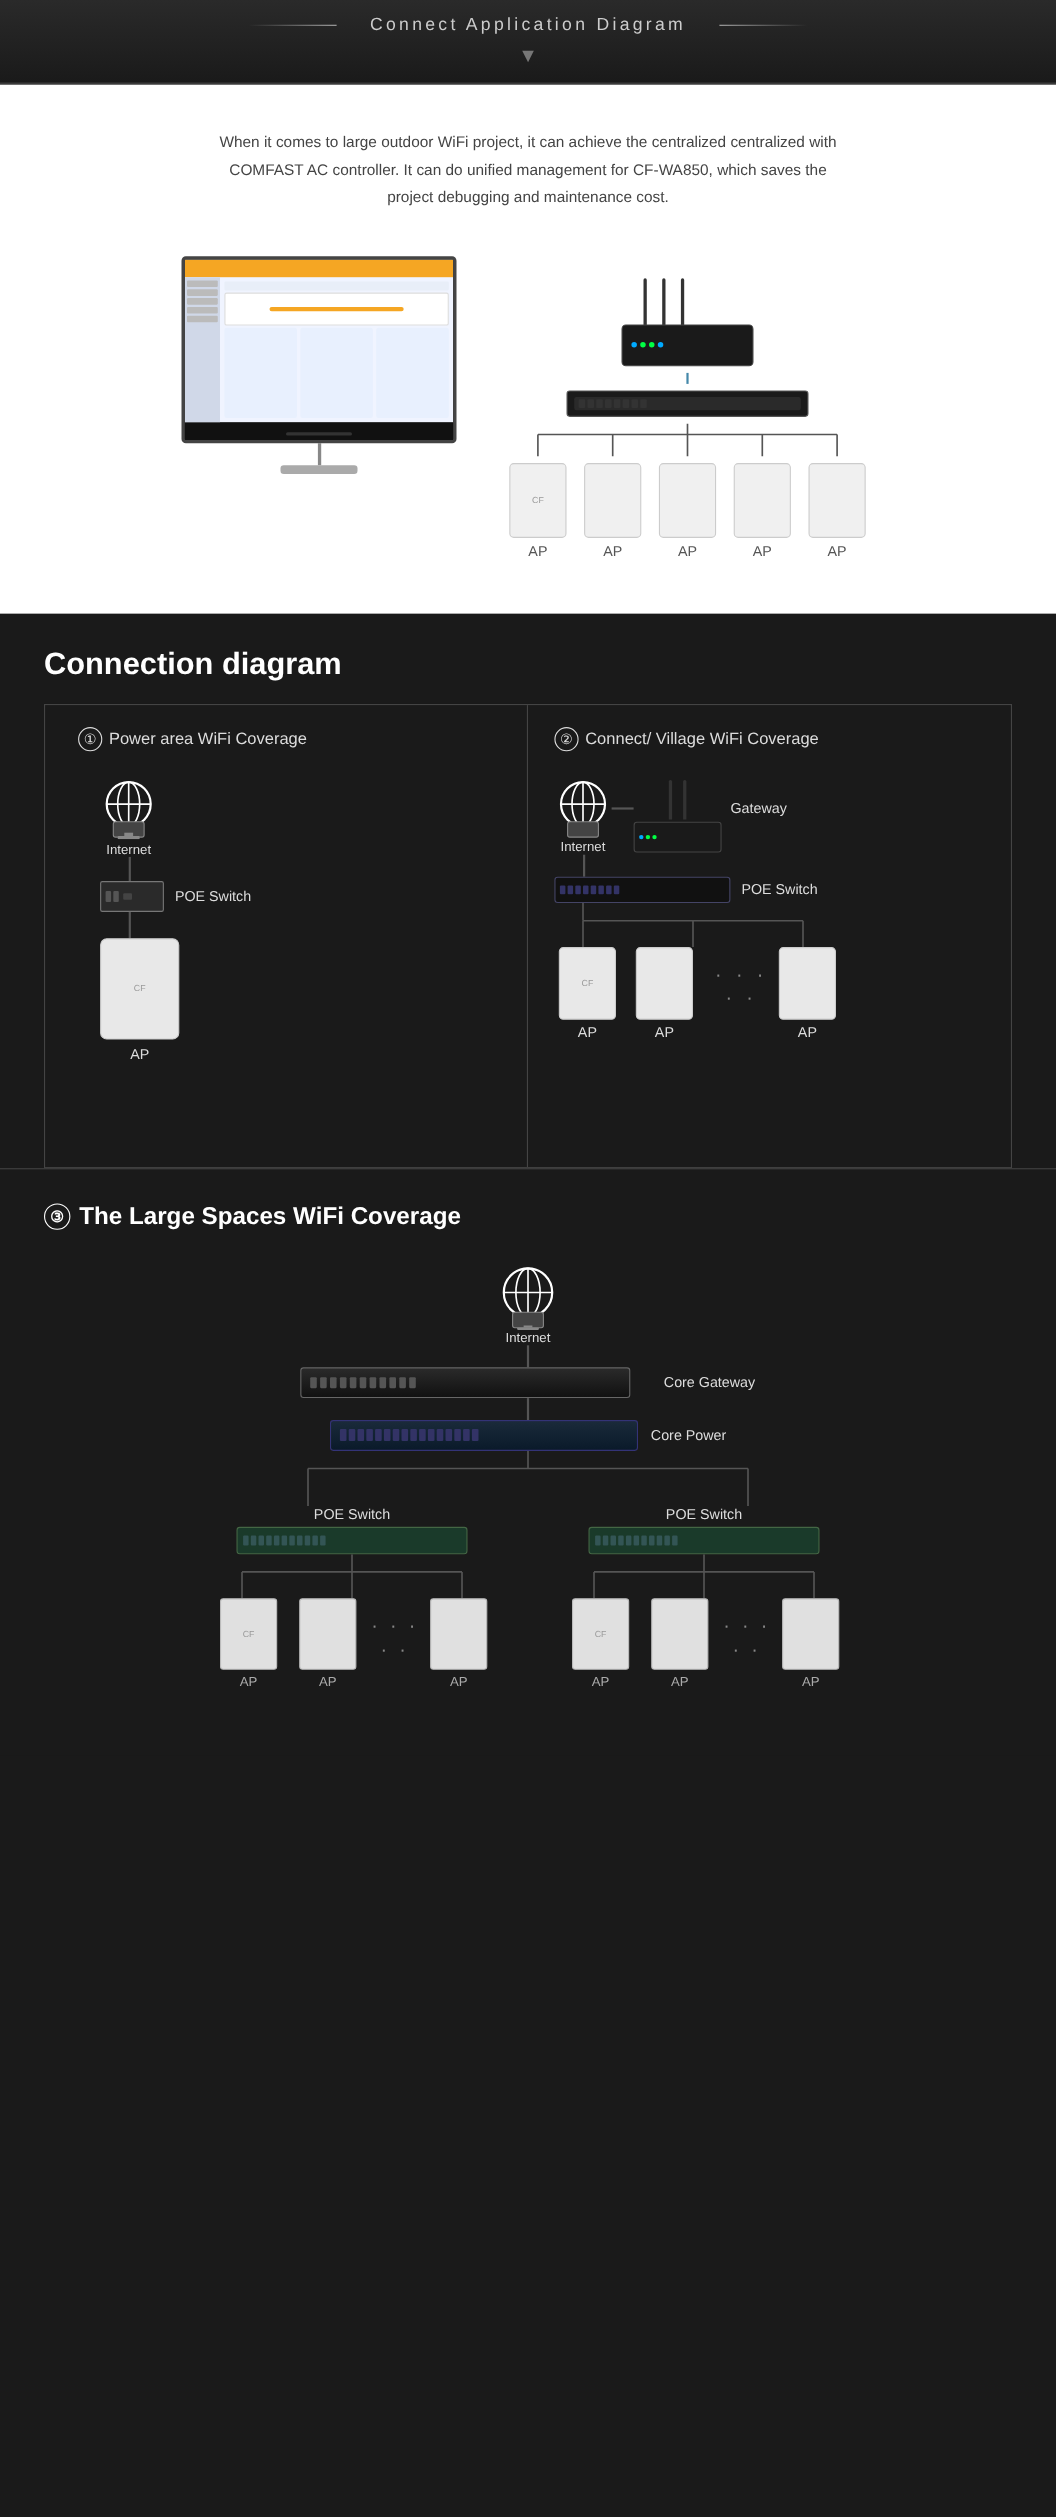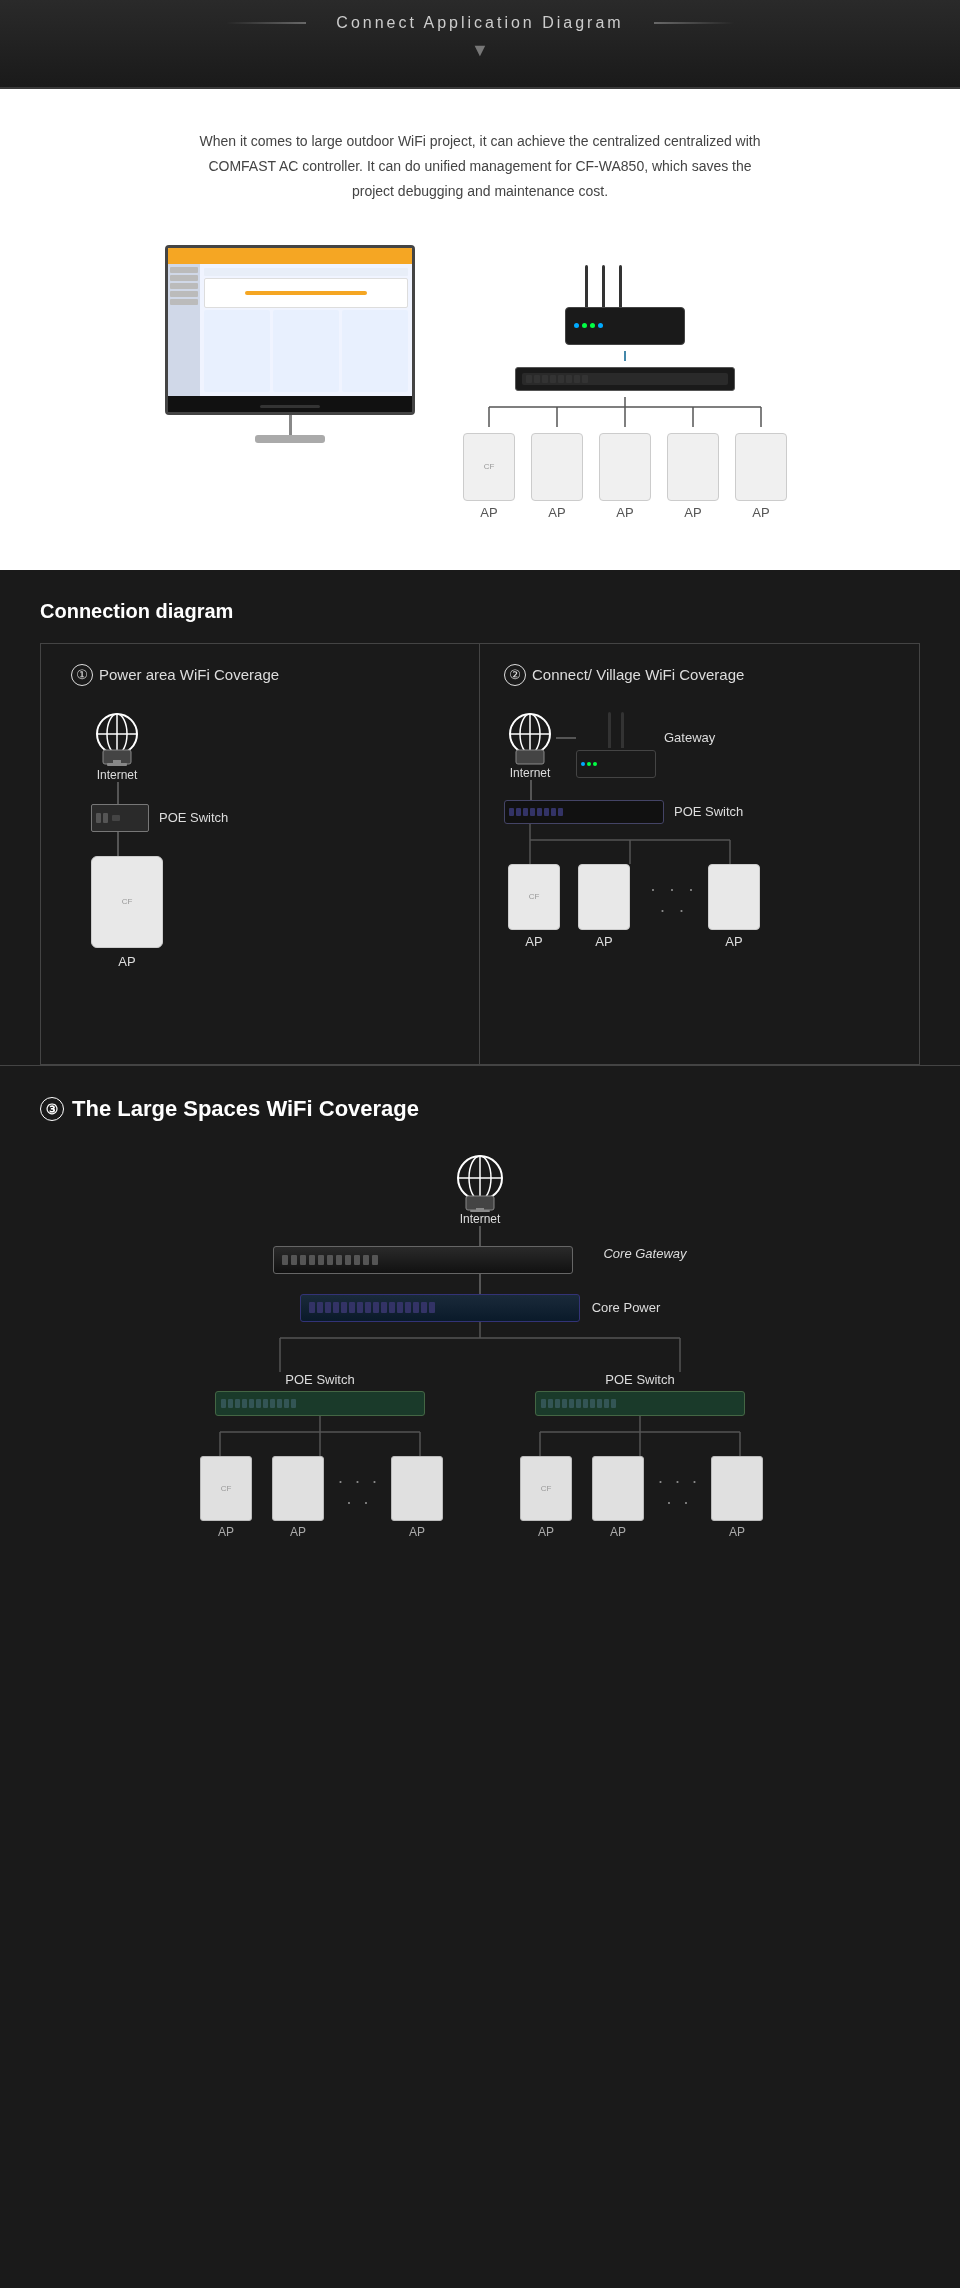--- a/index.html
+++ b/index.html
@@ -7,21 +7,21 @@
       background: #1a1a1a;
       color: #fff;
       font-family: Arial, sans-serif;
       width: 960px;
       min-height: 2288px;
     }
   </style>
 </head>
 <body>
 
-<div style="background:linear-gradient(to bottom,#2a2a2a,#1a1a1a); text-align:center; padding:14px 0 16px; border-bottom:2px solid #3a3a3a;">
+<div style="background:linear-gradient(to bottom,#2a2a2a,#1a1a1a); text-align:center; padding:14px 0 4px; border-bottom:2px solid #3a3a3a;">
   <div style="display:inline-block; color:#ccc; font-size:16px; letter-spacing:3px; position:relative; padding:0 20px;">
     <span style="position:absolute;left:-90px;top:50%;transform:translateY(-50%);display:block;width:80px;height:1px;background:linear-gradient(to left,#aaa,transparent);"></span>
     <span>Connect Application Diagram</span>
     <span style="position:absolute;right:-90px;top:50%;transform:translateY(-50%);display:block;width:80px;height:1px;background:linear-gradient(to right,#aaa,transparent);"></span>
   </div>
   <div style="color:#777; font-size:18px; padding:8px 0 10px;">▼</div>
 </div>
 
 <div style="background:#fff; padding:40px 60px 30px; text-align:center;">
   <p style="font-size:14px; color:#444; line-height:1.8; max-width:580px; margin:0 auto 30px;">When it comes to large outdoor WiFi project, it can achieve the centralized centralized with COMFAST AC controller. It can do unified management for CF-WA850, which saves the project debugging and maintenance cost.</p>
@@ -123,21 +123,21 @@
         <div style="display:flex;flex-direction:column;align-items:center;gap:4px;">
           <div style="width:52px;height:68px;background:#f0f0f0;border:1px solid #ccc;border-radius:4px;"></div>
           <span style="font-size:13px;color:#555;">AP</span>
         </div>
       </div>
     </div>
   </div>
 </div>
 
 <div style="background:#1a1a1a; padding:30px 40px 0;">
-  <h2 style="font-size:20px;font-weight:bold;color:#fff;margin-bottom:20px;">Connection diagram</h2>
+  <h2 style="font-size:28px;font-weight:bold;color:#fff;margin-bottom:20px;">Connection diagram</h2>
 
   <div style="display:grid;grid-template-columns:1fr 1fr;border:1px solid #444;">
 
     <div style="border-right:1px solid #444;padding:20px 20px 30px 30px;min-height:420px;">
       <div style="font-size:15px;color:#ddd;margin-bottom:24px;display:flex;align-items:center;gap:6px;">
         <span style="display:inline-flex;align-items:center;justify-content:center;width:22px;height:22px;border:1.5px solid #ddd;border-radius:50%;font-size:13px;">①</span>
         <span>Power area WiFi Coverage</span>
       </div>
 
       <div style="display:flex;flex-direction:column;align-items:flex-start;padding-left:20px;gap:0;">
@@ -272,21 +272,21 @@
         <line x1="28" y1="4" x2="28" y2="48" stroke="white" stroke-width="1.5"></line>
         <ellipse cx="28" cy="26" rx="11" ry="22" fill="none" stroke="white" stroke-width="1.5"></ellipse>
         <rect x="14" y="44" width="28" height="14" rx="2" fill="#444" stroke="#888" stroke-width="1"></rect>
         <rect x="24" y="56" width="8" height="2" fill="#888"></rect>
         <rect x="18" y="58" width="20" height="2" rx="1" fill="#888"></rect>
       </svg>
       <span style="font-size:12px;color:#ddd;">Internet</span>
     </div>
     <div style="width:2px;height:20px;background:#555;"></div>
 
-    <div style="display:flex;align-items:flex-start;gap:30px;font-style:italic;">
+    <div style="display:flex;align-items:center;gap:30px;">
       <div style="width:300px;height:28px;background:linear-gradient(to bottom,#2a2a2a,#111);border:1px solid #666;border-radius:3px;display:flex;align-items:center;padding:0 8px;gap:3px;">
         <div style="width:6px;height:10px;background:#555;border-radius:1px;"></div>
         <div style="width:6px;height:10px;background:#555;border-radius:1px;"></div>
         <div style="width:6px;height:10px;background:#555;border-radius:1px;"></div>
         <div style="width:6px;height:10px;background:#555;border-radius:1px;"></div>
         <div style="width:6px;height:10px;background:#555;border-radius:1px;"></div>
         <div style="width:6px;height:10px;background:#555;border-radius:1px;"></div>
         <div style="width:6px;height:10px;background:#555;border-radius:1px;"></div>
         <div style="width:6px;height:10px;background:#555;border-radius:1px;"></div>
         <div style="width:6px;height:10px;background:#555;border-radius:1px;"></div>

